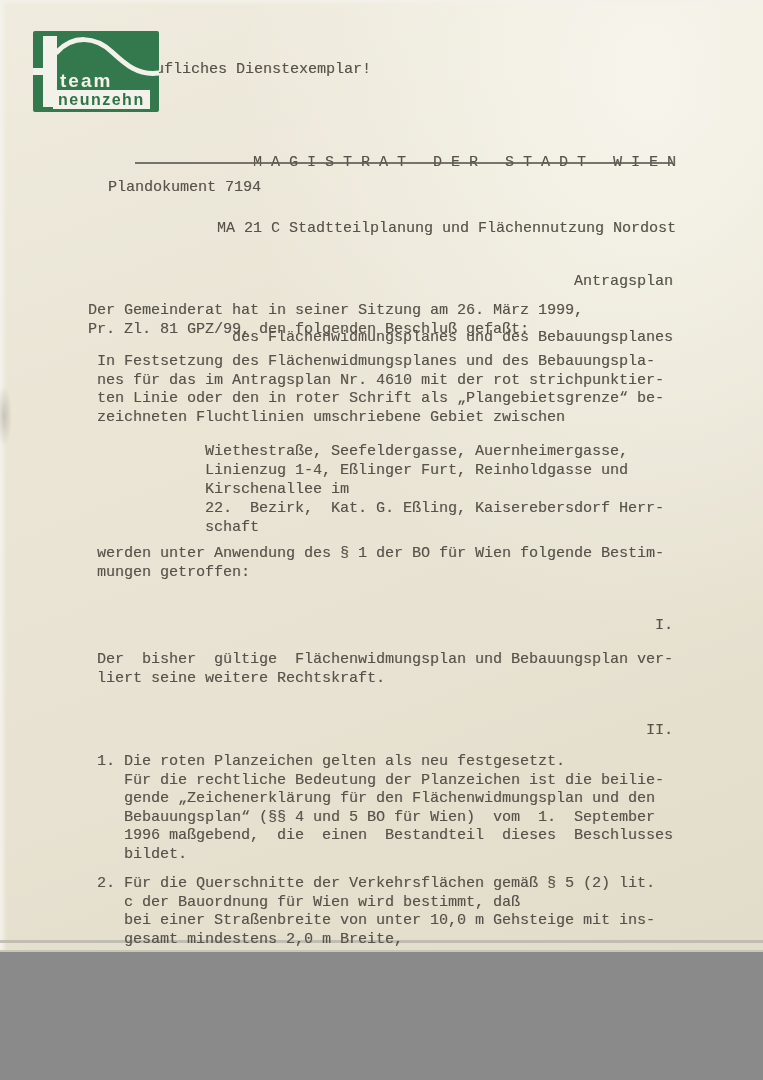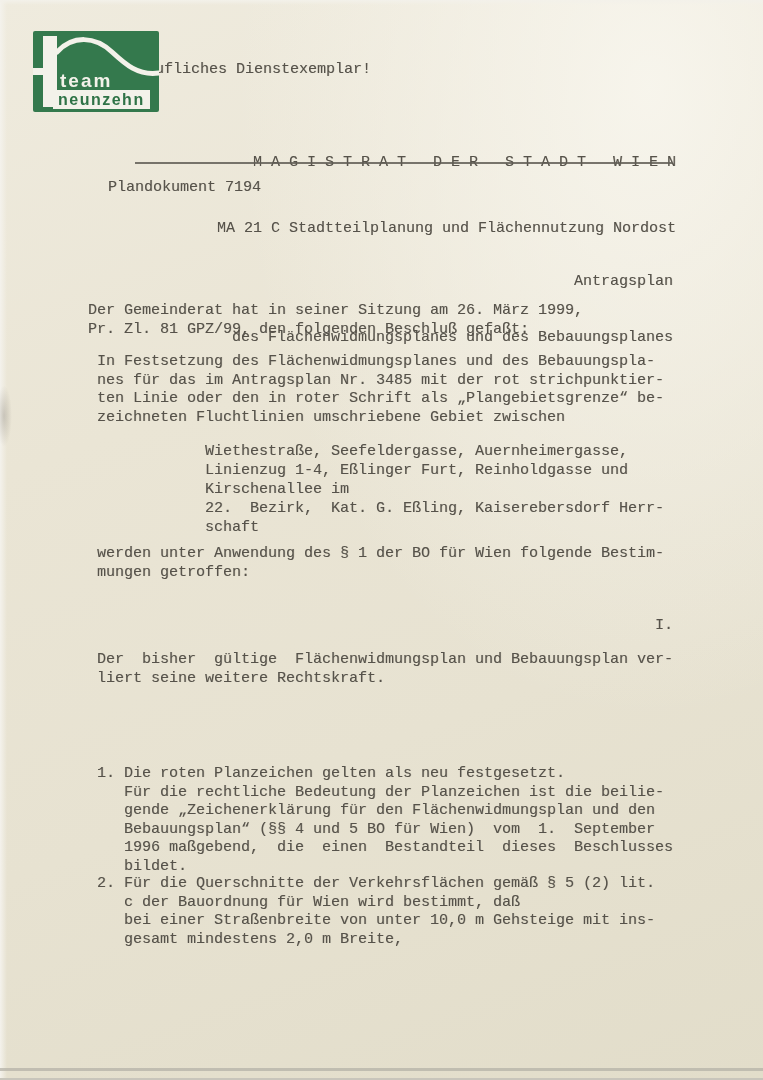--- a/index.html
+++ b/index.html
@@ -1,19 +1,19 @@
 <!DOCTYPE html>
 <html><head>
 <meta charset="utf-8">
 <style>
   html,body{margin:0;padding:0;}
   body{background:#8a8a8a;font-family:"Liberation Mono", monospace;}
   .page{
     position:relative;
-    width:763px;height:1080px;
+    width:763px;height:952px;
     margin:0 auto;
     overflow:hidden;
     background:
       radial-gradient(ellipse at 85% 8%, rgba(248,246,238,.9) 0%, rgba(248,246,238,0) 45%),
       linear-gradient(160deg,#efebde 0%, #eae5d5 35%, #e7e2d1 65%, #e2ddca 100%);
     color:#56524a;
   }
   
   .edge-left{position:absolute;left:0;top:0;bottom:0;width:7px;
     background:linear-gradient(90deg,#f4f2ec 0%, rgba(244,242,236,0) 100%);}
@@ -40,21 +40,21 @@
     background:#615e56;opacity:.85;}
   .docnum{left:108px;top:179px;}
   .title{left:97px;top:236px;width:576px;}
   .p-intro{left:88px;top:302px;}
   .p-fest{left:97px;top:353px;}
   .p-addr{left:205px;top:442px;line-height:19px;}
   .p-werden{left:97px;top:545px;}
   .h-one{left:97px;top:617px;width:576px;}
   .p-one{left:97px;top:651px;}
   .h-two{left:97px;top:722px;width:576px;}
-  .p-item1{left:97px;top:753px;margin-top:12px;}
+  .p-item1{left:97px;top:753px;}
   .p-item2{left:97px;top:875px;}
   .logo{position:absolute;left:33px;top:31px;width:126px;height:81px;z-index:2;}
 </style>
 </head>
 <body>
 
 <div class="page">
 
   <div class="edge-left"></div>
   <div class="edge-top"></div>
@@ -86,38 +86,39 @@
 
   <div class="tw title center">
     <div>Antragsplan</div>
     <div>des Flächenwidmungsplanes und des Bebauungsplanes</div>
   </div>
 
   <div class="tw p-intro">Der Gemeinderat hat in seiner Sitzung am 26. März 1999,
 Pr. Zl. 81 GPZ/99, den folgenden Beschluß gefaßt:</div>
 
   <div class="tw p-fest">In Festsetzung des Flächenwidmungsplanes und des Bebauungspla-
-nes für das im Antragsplan Nr. 3485 mit der rot strichpunktier-
+nes für das im Antragsplan Nr. 4610 mit der rot strichpunktier-
 ten Linie oder den in roter Schrift als „Plangebietsgrenze“ be-
 zeichneten Fluchtlinien umschriebene Gebiet zwischen</div>
 
   <div class="tw p-addr">Wiethestraße, Seefeldergasse, Auernheimergasse,
 Linienzug 1-4, Eßlinger Furt, Reinholdgasse und
 Kirschenallee im
 22.  Bezirk,  Kat. G. Eßling, Kaiserebersdorf Herr-
 schaft</div>
 
   <div class="tw p-werden">werden unter Anwendung des § 1 der BO für Wien folgende Bestim-
 mungen getroffen:</div>
 
   <div class="tw h-one center">I.</div>
 
   <div class="tw p-one">Der  bisher  gültige  Flächenwidmungsplan und Bebauungsplan ver-
 liert seine weitere Rechtskraft.</div>
 
+  <div class="tw h-two center">II.</div>
 
   <div class="tw p-item1">1. Die roten Planzeichen gelten als neu festgesetzt.
    Für die rechtliche Bedeutung der Planzeichen ist die beilie-
    gende „Zeichenerklärung für den Flächenwidmungsplan und den
    Bebauungsplan“ (§§ 4 und 5 BO für Wien)  vom  1.  September
    1996 maßgebend,  die  einen  Bestandteil  dieses  Beschlusses
    bildet.</div>
 
   <div class="tw p-item2">2. Für die Querschnitte der Verkehrsflächen gemäß § 5 (2) lit.
    c der Bauordnung für Wien wird bestimmt, daß

